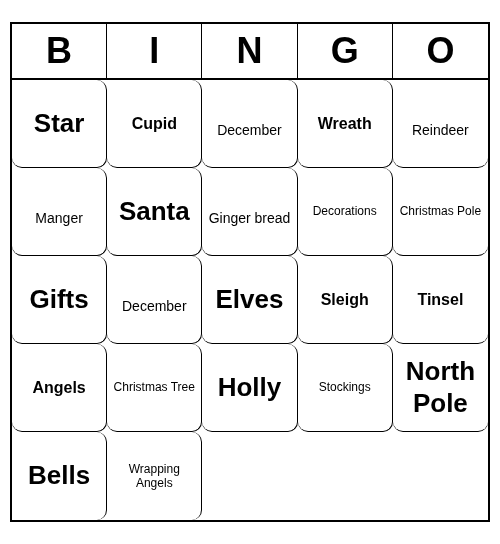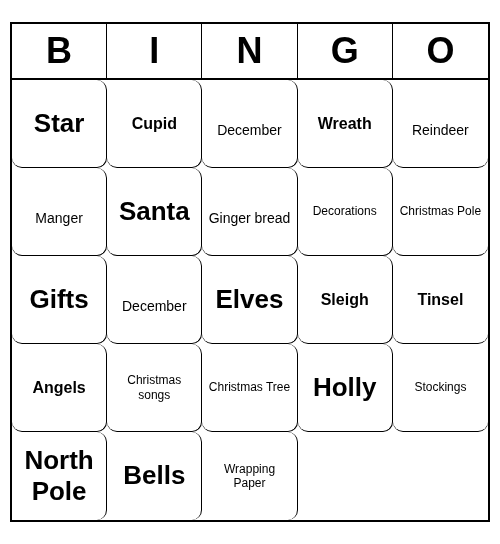--- a/index.html
+++ b/index.html
@@ -143,34 +143,31 @@
       <div class="bingo-cell">
         <span class="size-medium">Sleigh</span>
       </div>
       <div class="bingo-cell">
         <span class="size-medium">Tinsel</span>
       </div>
       <div class="bingo-cell">
         <span class="size-medium">Angels</span>
       </div>
       <div class="bingo-cell">
-        <span class="size-xsmall">Christmas songs</span>
-      </div>
-      <div class="bingo-cell">
         <span class="size-xsmall">Christmas Tree</span>
       </div>
       <div class="bingo-cell">
         <span class="size-large">Holly</span>
       </div>
       <div class="bingo-cell">
         <span class="size-xsmall">Stockings</span>
       </div>
       <div class="bingo-cell">
         <span class="size-large">North Pole</span>
       </div>
       <div class="bingo-cell">
         <span class="size-large">Bells</span>
       </div>
       <div class="bingo-cell">
-        <span class="size-xsmall">Wrapping Paper</span>
+        <span class="size-xsmall">Wrapping Angels</span>
       </div>
     </div>
 </div>
 
 </body></html>

